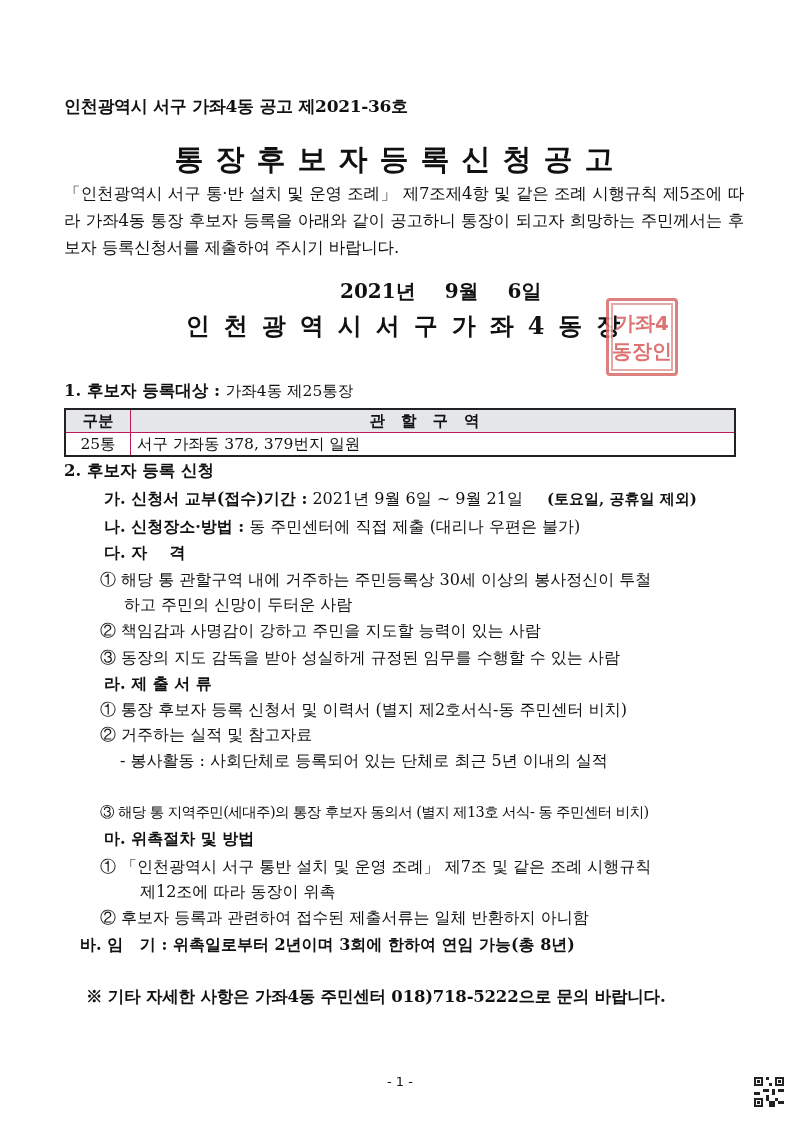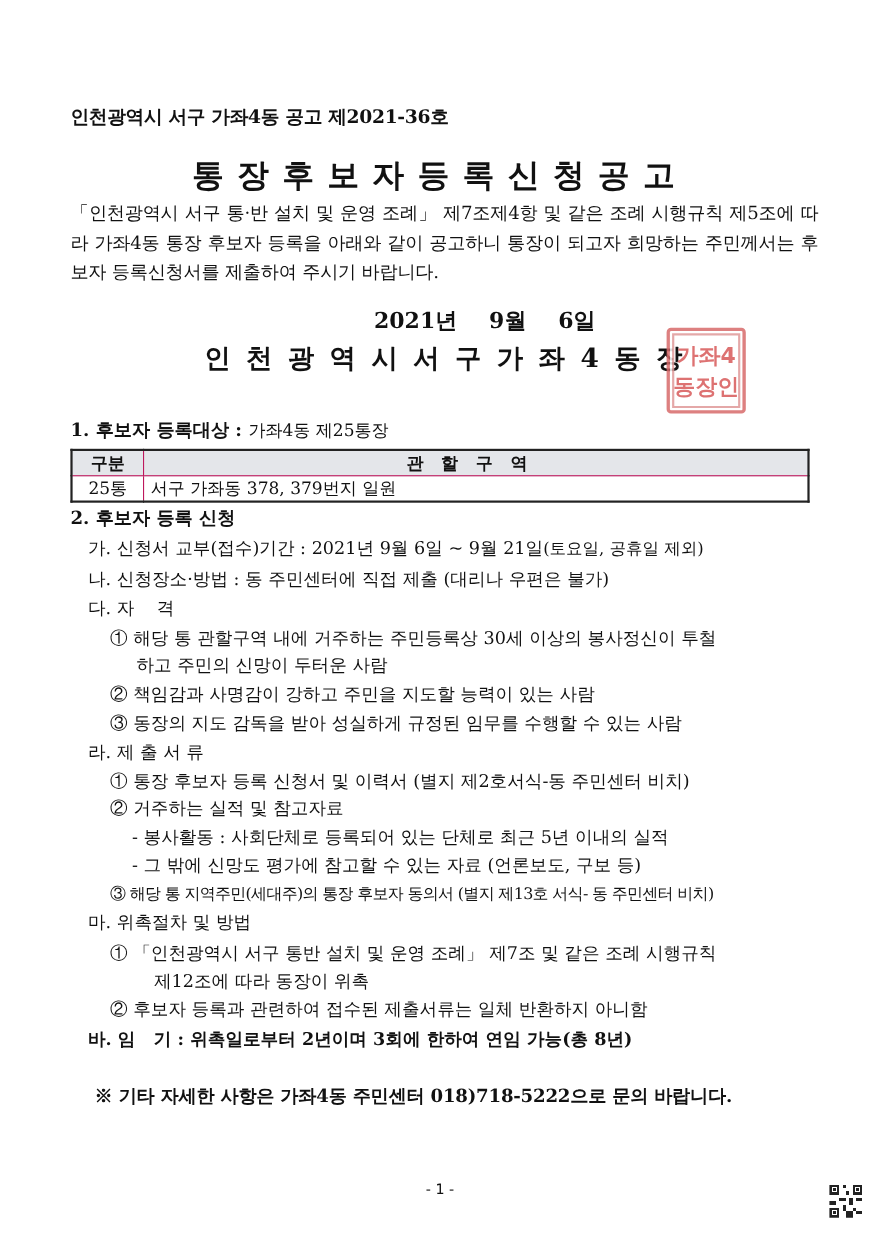--- a/index.html
+++ b/index.html
@@ -35,21 +35,21 @@
       border-collapse: collapse; font-size: 15.5px;
       border: 2px solid #222;
     }
     table.region td { border: 1px solid #be185d; padding: 0 6px; height: 22px; }
     table.region tr.head td { background: #e4e6ea; font-weight: bold; }
     table.region td.c1 { width: 52px; text-align: center; }
     table.region tr.head td.c2 { text-align: center; letter-spacing: 16px; }
 
     .sec-2 { left: 64px; top: 460px; }
     .item { font-size: 16px; }
-    .item b { font-weight: normal; }
+    .item b { font-weight: bold; margin-left: 24px; }
     .lvl1 { left: 80px; }
     .lvl2 { left: 100px; }
     .lvl3 { left: 120px; }
     .lvl2c { left: 124px; }
 
     .footer-note { left: 86px; top: 986px; font-size: 16.5px; font-weight: bold; letter-spacing: -0.2px; }
     .page-no { left: 0; width: 800px; text-align: center; top: 1074px; font-size: 13px; font-family: "DejaVu Sans", sans-serif; }
     .qr { left: 754px; top: 1077px; width: 30px; height: 30px; }
   </style>
 </head>
@@ -101,21 +101,20 @@
   <div class="abs item lvl1" style="top:543px; white-space:pre;"><b>다. 자    격</b></div>
   <div class="abs item lvl2" style="top:570px;">① 해당 통 관할구역 내에  거주하는 주민등록상 30세 이상의 봉사정신이 투철</div>
   <div class="abs item lvl2c" style="top:595px;">하고 주민의 신망이 두터운 사람</div>
   <div class="abs item lvl2" style="top:621px;">② 책임감과 사명감이 강하고 주민을 지도할 능력이 있는 사람</div>
   <div class="abs item lvl2" style="top:648px;">③ 동장의 지도 감독을 받아 성실하게 규정된 임무를 수행할 수 있는 사람</div>
 
   <div class="abs item lvl1" style="top:674px;"><b>라. 제 출 서 류</b></div>
   <div class="abs item lvl2" style="top:700px;">① 통장 후보자 등록 신청서 및 이력서 (별지 제2호서식-동 주민센터 비치)</div>
   <div class="abs item lvl2" style="top:725px;">② 거주하는 실적 및 참고자료</div>
   <div class="abs item lvl3" style="top:751px;">- 봉사활동 : 사회단체로 등록되어 있는 단체로 최근 5년 이내의 실적</div>
-  <div class="abs item lvl3" style="top:777px;">- 그 밖에 신망도 평가에 참고할 수 있는 자료 (언론보도, 구보 등)</div>
   <div class="abs item lvl2" style="top:803px; font-size:14.5px; letter-spacing:-0.6px;">③ 해당 통 지역주민(세대주)의 통장 후보자 동의서 (별지 제13호 서식- 동 주민센터 비치)</div>
 
   <div class="abs item lvl1" style="top:829px;"><b>마. 위촉절차 및 방법</b></div>
   <div class="abs item lvl2" style="top:857px;">① 「인천광역시 서구 통반 설치 및 운영 조례」 제7조 및 같은 조례 시행규칙</div>
   <div class="abs item" style="left:140px; top:882px;">제12조에 따라 동장이 위촉</div>
   <div class="abs item lvl2" style="top:908px;">② 후보자 등록과 관련하여 접수된 제출서류는 일체 반환하지 아니함</div>
 
   <div class="abs item lvl1" style="top:935px; font-weight:bold;">
     <span style="white-space:pre;">바. 임   기 :</span>
     <span>위촉일로부터 2년이며 3회에 한하여 연임 가능(총 8년)</span>

